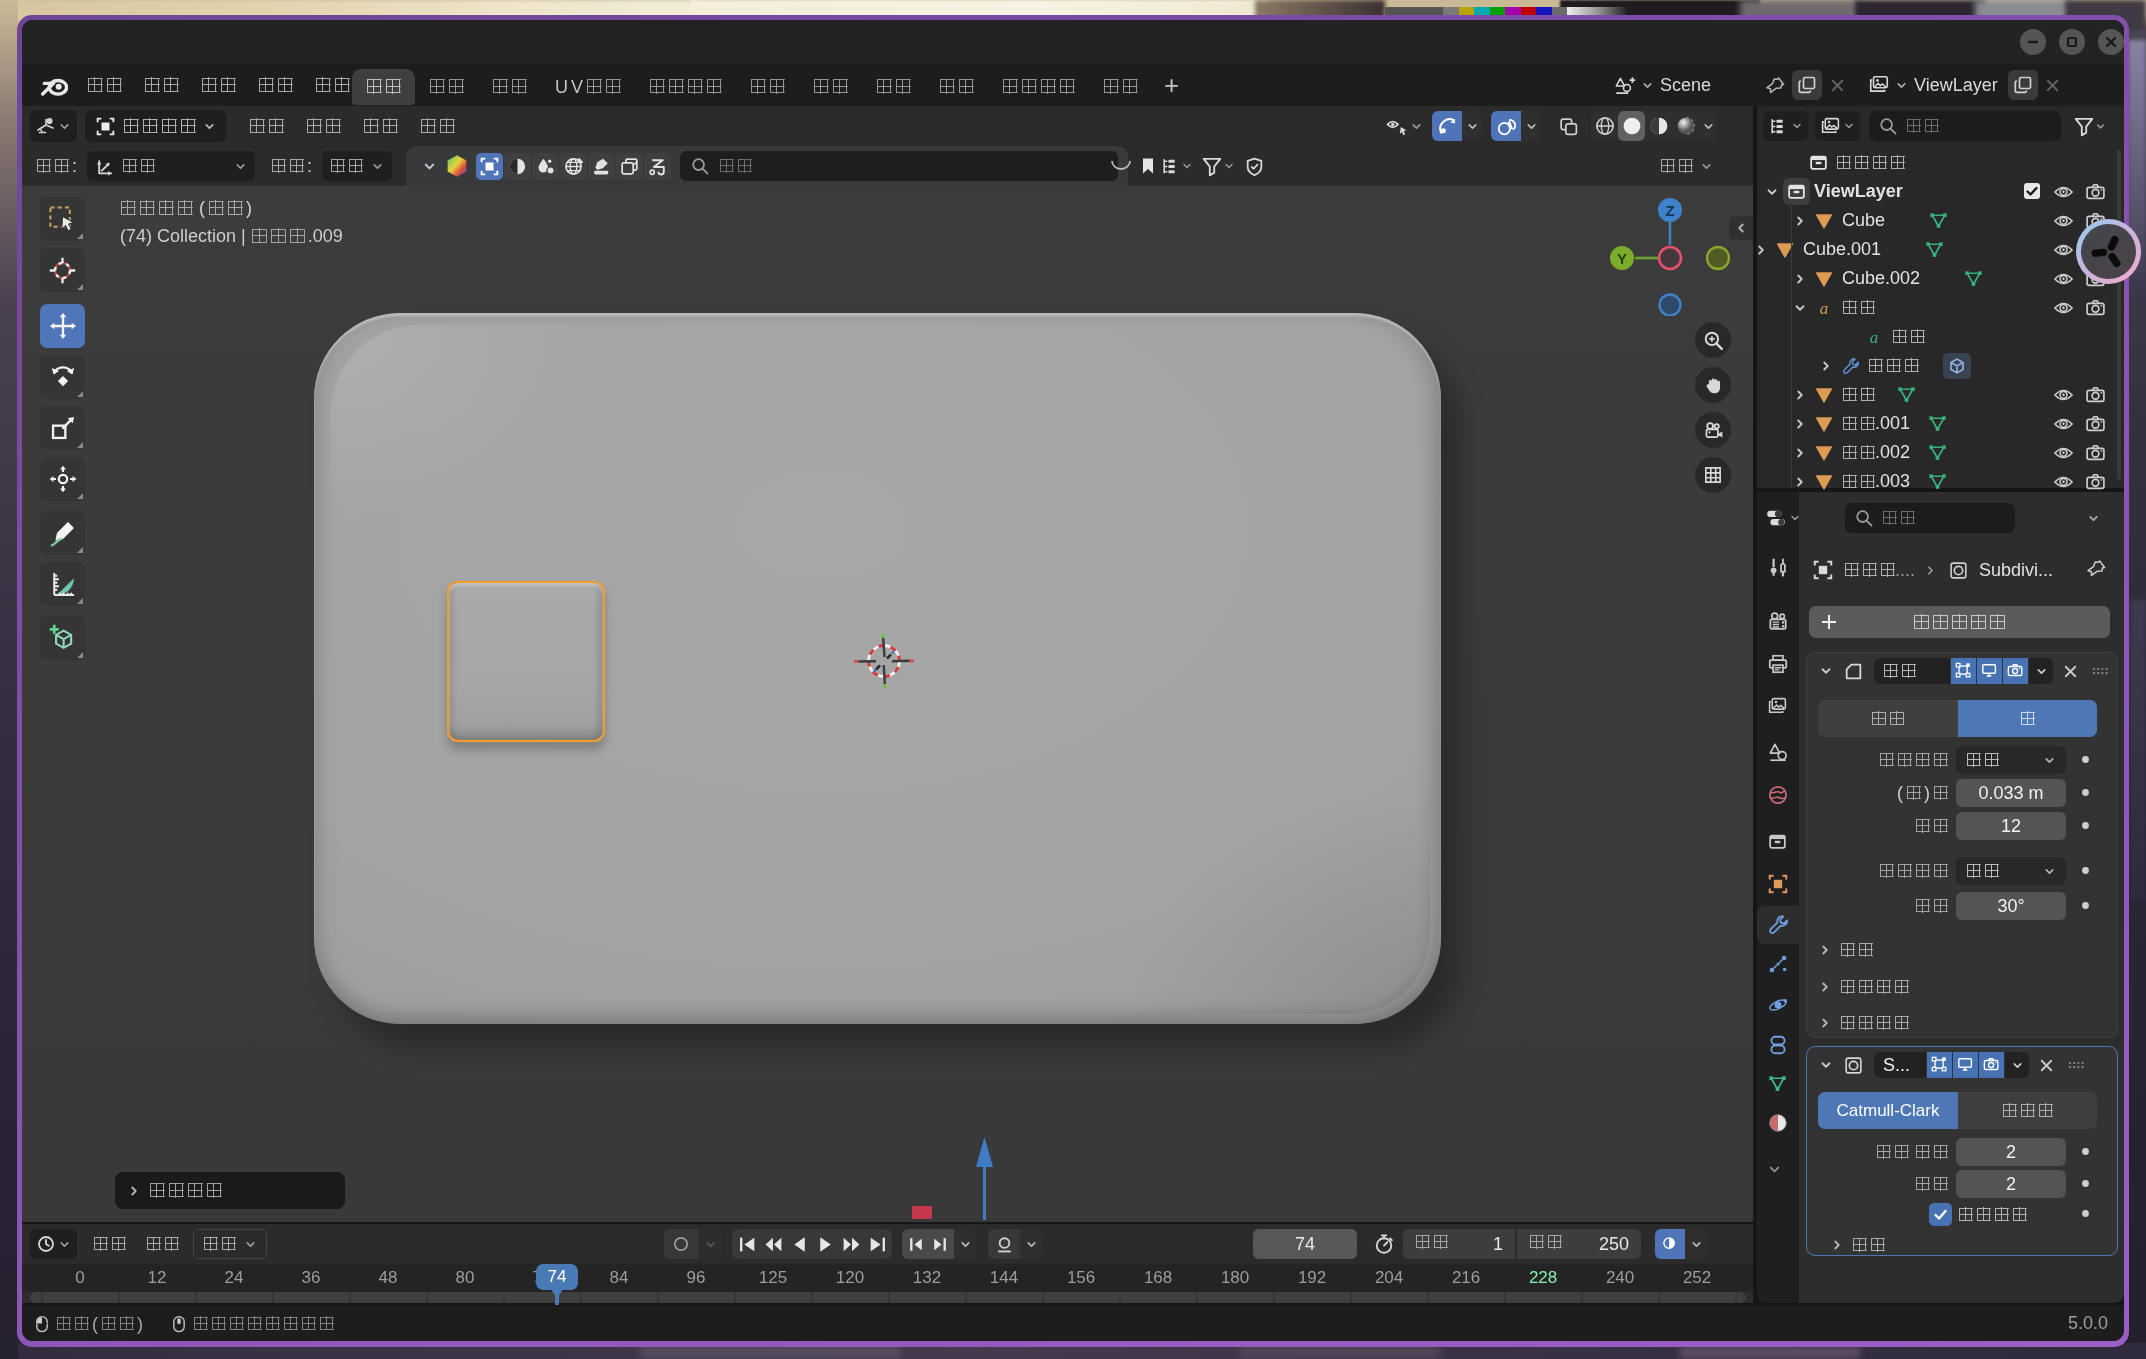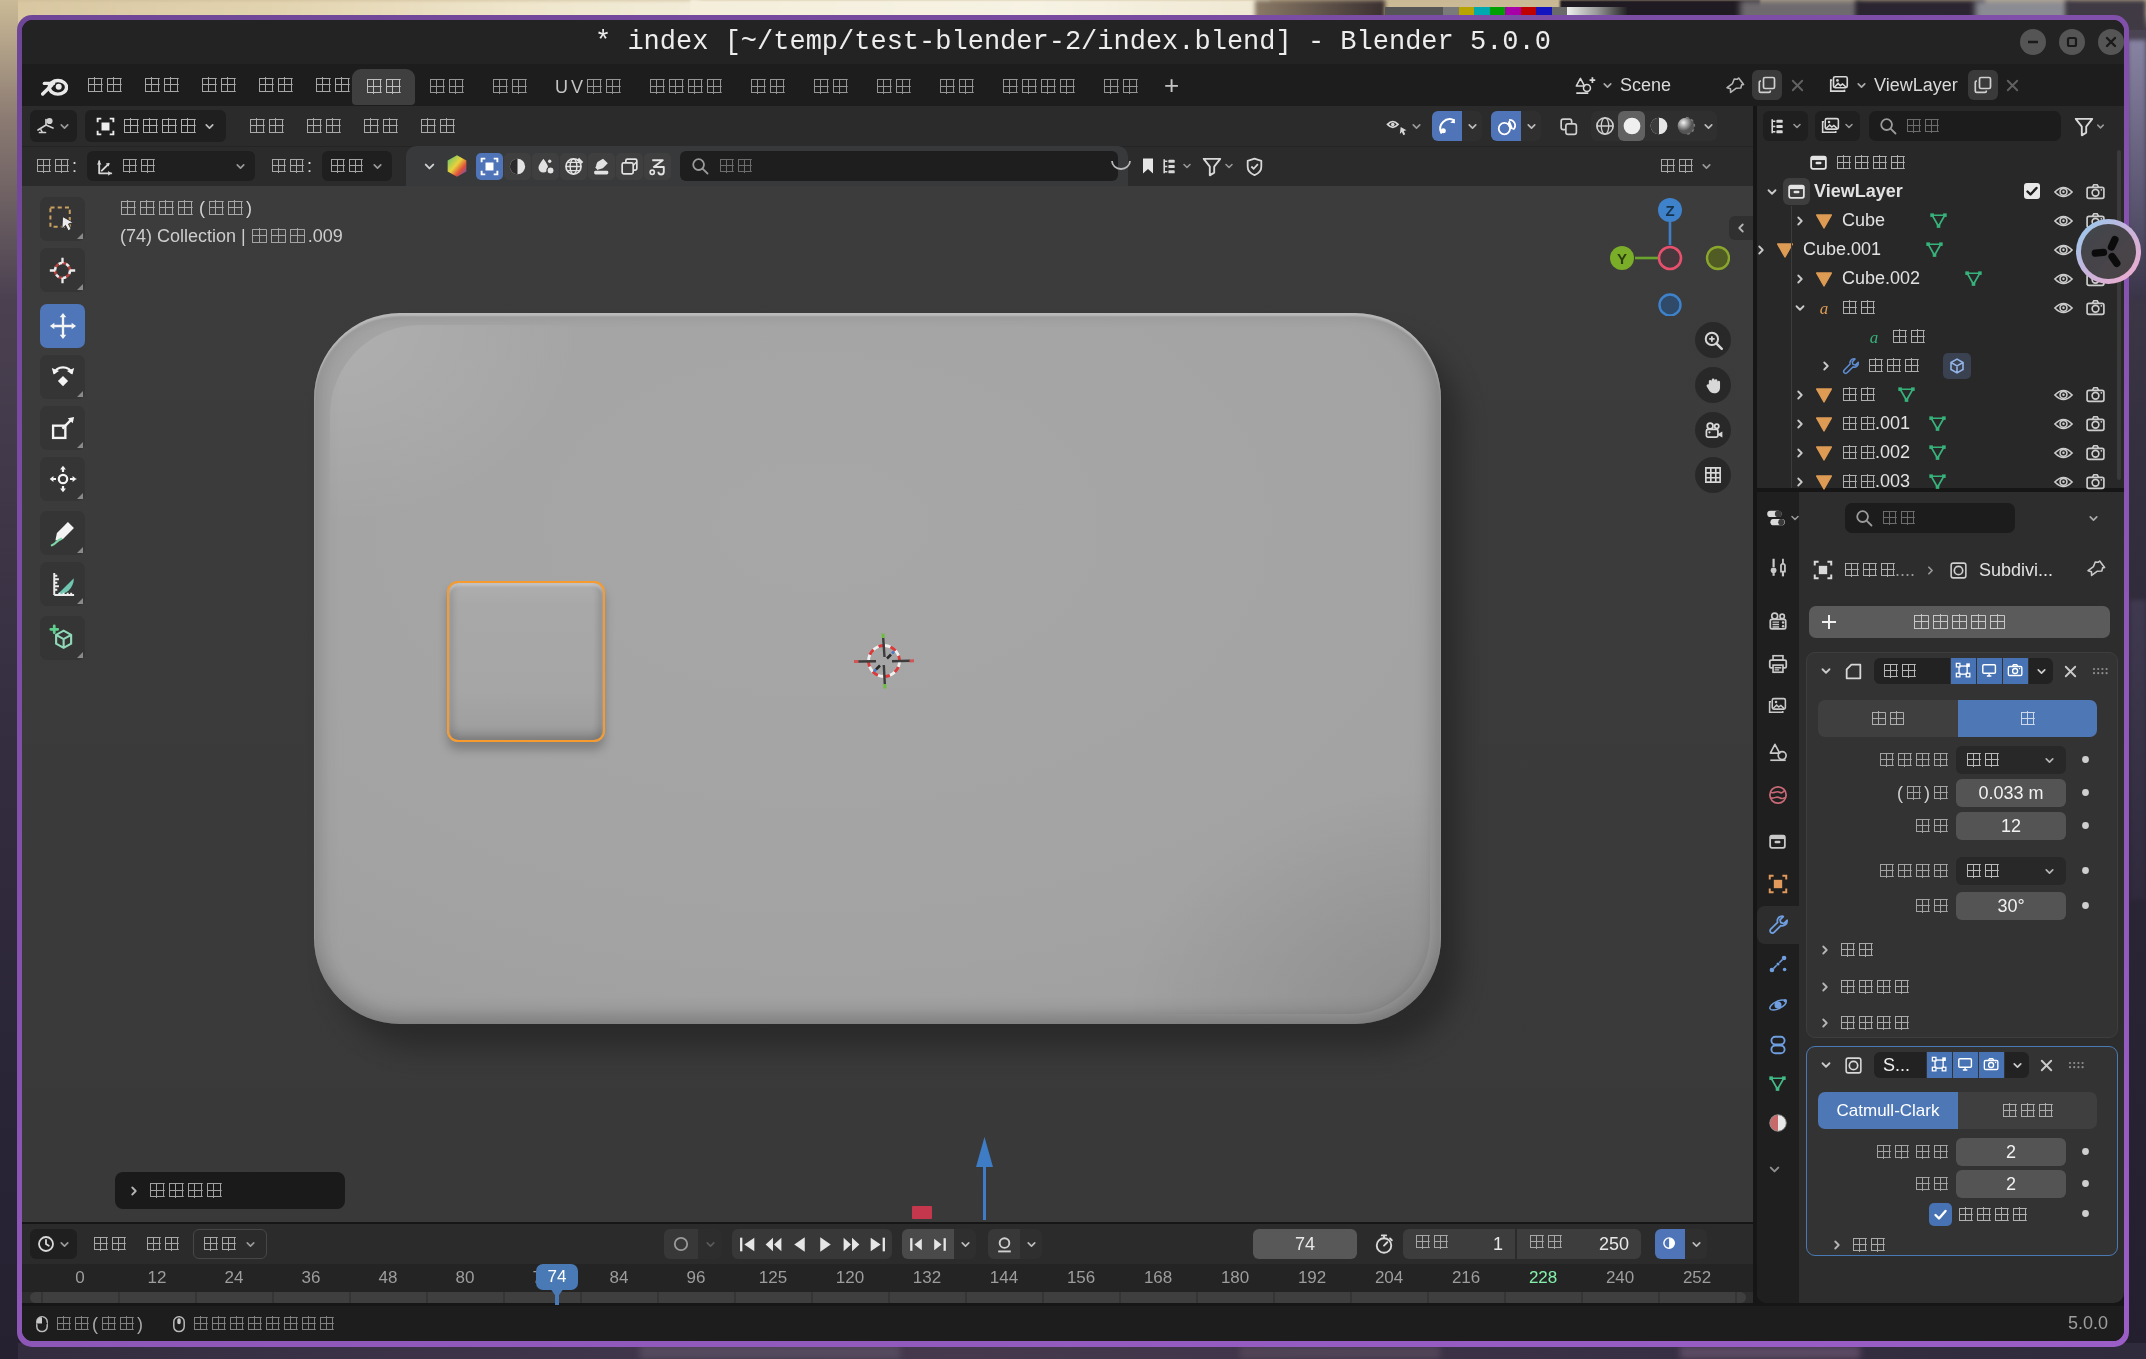--- a/index.html
+++ b/index.html
@@ -40,23 +40,20 @@
     <div style="position:absolute;right:0;top:40px;width:18px;height:260px;background:linear-gradient(180deg,#8783a2,#55506a 70%,#3a3448);filter:blur(2px)"></div>
     <div style="position:absolute;right:0;top:600px;width:16px;height:300px;background:linear-gradient(180deg,#403a50,#2f2a3c);filter:blur(2px)"></div>
     <div style="position:absolute;left:0;bottom:0;width:2146px;height:16px;background:linear-gradient(90deg,#332c3e,#3c3348 20%,#46394e 45%,#3a3146 70%,#2f2a3c)"></div>
     <div style="position:absolute;left:640px;bottom:0;width:260px;height:14px;background:#554a5e;filter:blur(3px)"></div>
     <div style="position:absolute;left:1240px;bottom:0;width:200px;height:13px;background:#514457;filter:blur(3px)"></div>
     <div style="position:absolute;left:1680px;bottom:0;width:180px;height:13px;background:#5c4a63;filter:blur(3px)"></div>
     <div style="position:absolute;left:0;top:0;width:18px;height:1359px;background:linear-gradient(180deg,#cbba96 0px,#8a7a72 120px,#4a4050 300px,#332d3f 55%,#2a2536 80%,#262131)"></div>
     <div style="position:absolute;left:17px;top:15px;width:2112px;height:1332px;border-radius:15px;background:linear-gradient(160deg,#6f4697,#8a55b4 55%,#9a5ec6)"></div>
     <div style="position:absolute;left:22px;top:20px;width:2102px;height:1321px;border-radius:11px;background:#161616;overflow:hidden">
       <div style="position:absolute;left:0px;top:0px;width:2102px;height:44px;background:#232323;"></div>
-      <div style="position:absolute;left:0px;top:0px;width:2102px;height:44px;display:flex;align-items:center;justify-content:center;">
-        <span style="font-family:'Liberation Mono',monospace;font-size:27px;color:#ededed">* index [~/temp/test-blender-2/index.blend] - Blender 5.0.0</span>
-      </div>
       <div style="position:absolute;left:1997px;top:8px;width:28px;height:28px;">
         <svg width="28" height="28" viewBox="0 0 28 28">
           <circle cx="14" cy="14" r="13" fill="#555555"></circle>
           <path d="M9 14 h10" stroke="#1a1a1a" stroke-width="2.4"></path>
         </svg>
       </div>
       <div style="position:absolute;left:2036px;top:8px;width:28px;height:28px;">
         <svg width="28" height="28" viewBox="0 0 28 28">
           <circle cx="14" cy="14" r="13" fill="#555555"></circle>
           <rect x="10" y="10" width="8" height="8" rx="1.5" fill="none" stroke="#1a1a1a" stroke-width="2.2"></rect>
@@ -181,21 +178,21 @@
           </div>
           <div class="fx" style="padding:0 14px;height:36px;margin-top:3px;border-radius:9px 9px 4px 4px;color:#c4c4c4">
             <span class="z" style="--s:16px;gap:3px;">
               <i></i>
               <i></i>
             </span>
           </div>
           <div class="fx" style="padding:0 12px;color:#c4c4c4;font-size:26px;font-weight:300">+</div>
         </div>
       </div>
-      <div style="position:absolute;left:1548px;top:44px;width:478px;height:42px;">
+      <div style="position:absolute;left:1588px;top:44px;width:478px;height:42px;">
         <div class="fx" style="height:42px;gap:0;color:#dadada">
           <div class="ib" style="width:30px">
             <svg width="24" height="21" viewBox="0 0 22 19">
               <path d="M6.8 3 L10.6 10 H3Z" fill="none" stroke="#d8d8d8" stroke-width="1.4" stroke-linejoin="round"></path>
 <circle cx="12.8" cy="11.8" r="3.2" fill="none" stroke="#d8d8d8" stroke-width="1.4"></circle>
               <path d="M3 16.5 h11" stroke="#d8d8d8" stroke-width="1.4"></path>
               <circle cx="17.8" cy="4.6" r="3.4" fill="#d8d8d8" opacity="0"></circle>
               <path d="M17.8 2 v5.2 M15.2 4.6 h5.2" stroke="#d8d8d8" stroke-width="1.6"></path>
             </svg>
           </div>

